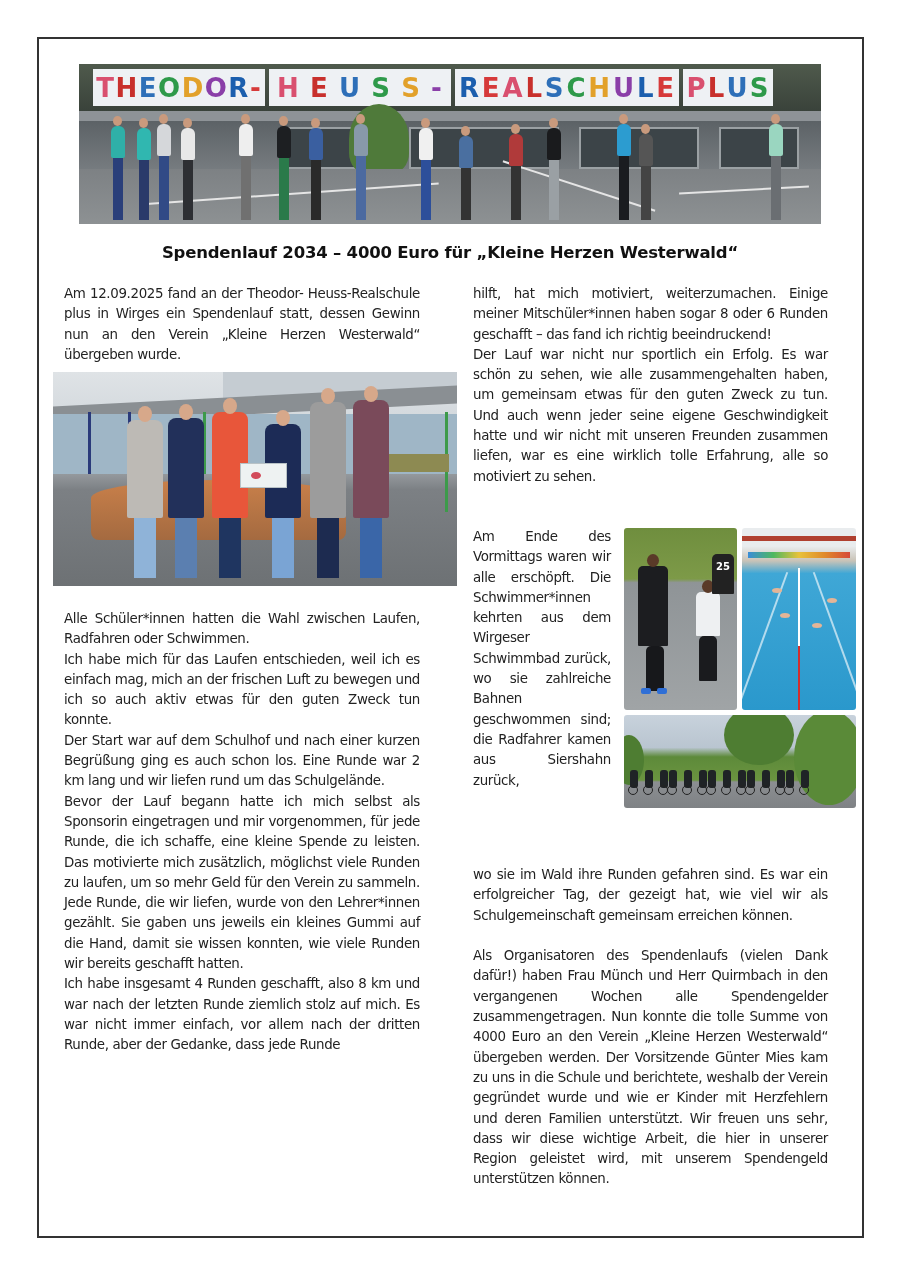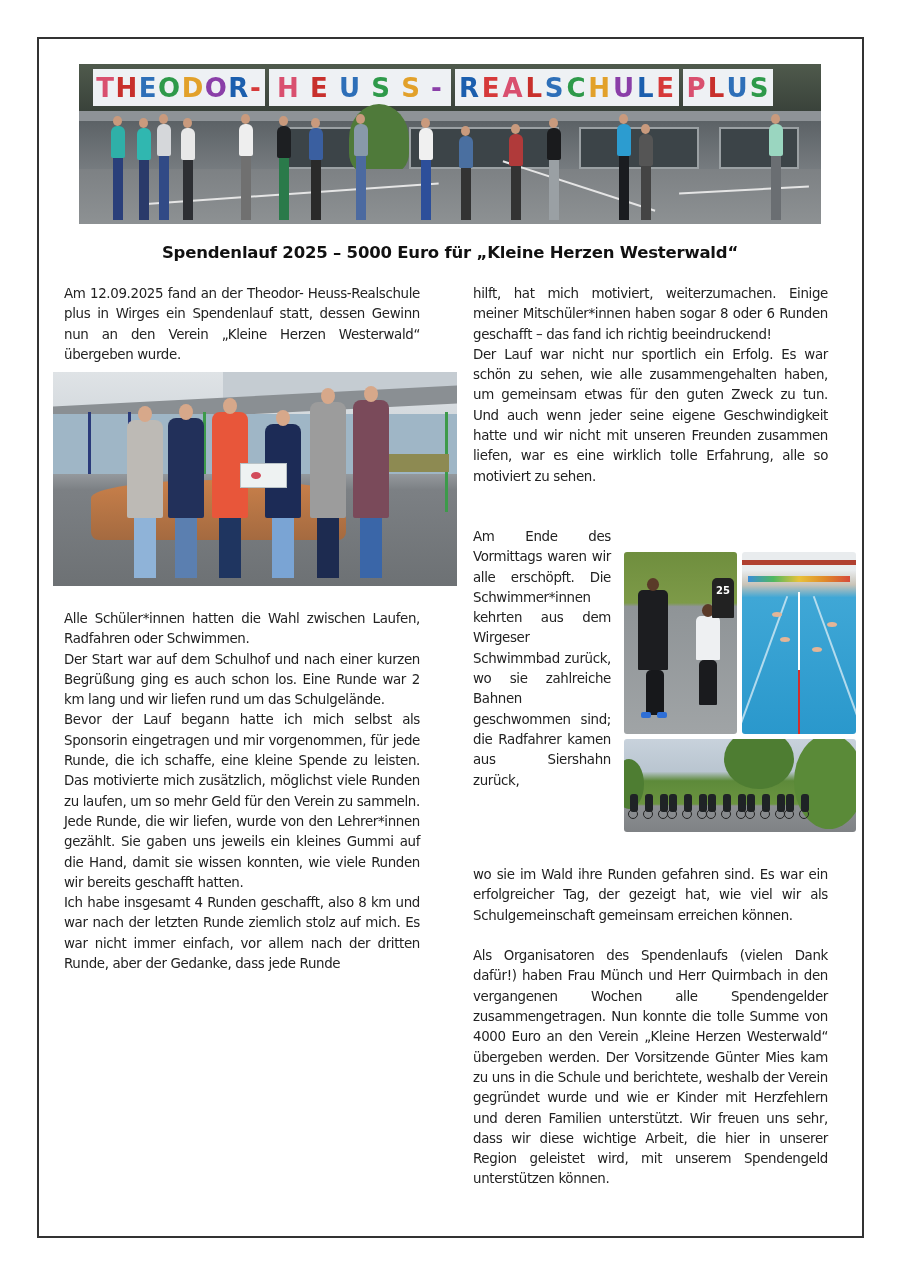--- a/index.html
+++ b/index.html
@@ -63,21 +63,21 @@
   .group-photo .bench { position:absolute; left:38px; top:108px; width:255px; height:60px; border-radius: 50% 50% 8px 8px / 30% 30% 8px 8px; background: linear-gradient(#c9804a,#a46a40); }
   .group-photo .hedge { position:absolute; left:336px; top:82px; width:60px; height:18px; background:#8d8a52; }
   .group-photo .pers { position:absolute; border-radius: 8px 8px 2px 2px; }
   .group-photo .pers .h { position:absolute; left:50%; top:-14px; width:14px; height:16px; margin-left:-7px; border-radius:50%; background:#d7a88a; }
   .group-photo .legs { position:absolute; width:22px; height:58px; margin-left:-11px; background:#5f86b6; }
   .group-photo .placard { position:absolute; left:187px; top:91px; width:47px; height:25px; background:#eef2f2; border:1px solid #b8c2c6; }
   .group-photo .placard i { position:absolute; left:10px; top:8px; width:10px; height:7px; background:#d24b5a; border-radius:50%; }
 
   
   .collage { position:absolute; left: 624px; top: 528px; width: 232px; height: 280px; }
-  .collage .tile { position:absolute; overflow:hidden; border-radius:3px;margin-top:24px; }
+  .collage .tile { position:absolute; overflow:hidden; border-radius:3px; }
   .tile-runners { left:0; top:0; width:113px; height:182px; background: linear-gradient(#6f8e3e 0%, #7d9a48 28%, #8f9497 30%, #a0a4a6 100%); }
   .tile-pool { left:118px; top:0; width:114px; height:182px; background: linear-gradient(#e9ecee 0%, #e9ecee 10%, #c9c3b7 18%, #3fa7d6 25%, #2a98cc 100%); }
   .tile-bikes { left:0; top:187px; width:232px; height:93px; background: linear-gradient(#c8d2dc 0%, #b9c5d0 35%, #5d8a3a 45%, #6b9440 70%, #8c8f92 72%, #7f8285 100%); }
   .lane { position:absolute; top:40px; width:2px; height:142px; }
   .swimmer { position:absolute; width:10px; height:5px; border-radius:50%; background:#e3b597; }
   .rider { position:absolute; top:55px; width:8px; height:18px; background:#1f2326; border-radius:3px; }
   .wheel { position:absolute; top:70px; width:10px; height:10px; border:1.5px solid #222; border-radius:50%; }
   .tree2 { position:absolute; border-radius:50%; background:#4e7d32; }
   .runner { position:absolute; border-radius:5px 5px 1px 1px; }
   .runner .h { position:absolute; left:50%; top:-12px; width:12px; height:13px; margin-left:-6px; border-radius:50%; background:#5a3a28; }
@@ -197,21 +197,21 @@
         <div class="head" style="left: 2px; top: -10px;"></div>
         <div style="position: absolute; left: 2px; top: 32px; width: 10px; height: 54px; background: rgb(68, 68, 68);"></div>
       </div>
       <div class="person" style="left: 690px; top: 60px; width: 14px; height: 32px; background: rgb(154, 214, 192);">
         <div class="head" style="left: 2px; top: -10px;"></div>
         <div style="position: absolute; left: 2px; top: 32px; width: 10px; height: 64px; background: rgb(106, 110, 114);"></div>
       </div>
     </div>
 </div>
 
-<h1 class="article-title">Spendenlauf 2025 – 5000 Euro für „Kleine Herzen Westerwald“</h1>
+<h1 class="article-title">Spendenlauf 2034 – 4000 Euro für „Kleine Herzen Westerwald“</h1>
 
 <div class="body-text col1-intro">
   <p>Am 12.09.2025 fand an der Theodor- Heuss-Realschule plus in Wirges ein Spendenlauf statt, dessen Gewinn nun an den Verein „Kleine Herzen Westerwald“ übergeben wurde.</p>
 </div>
 
 <div class="group-photo">
   <div class="bldg"></div>
   <div class="canopy"></div>
   <div class="facade"></div>
   <div class="pole" style="left:35px;background:#2a3a7a"></div>
@@ -246,20 +246,21 @@
       </div>
       <div class="legs" style="left: 318px; top: 146px; background: rgb(58, 102, 168); height: 60px;"></div>
     </div>
   <div class="placard">
       <i></i>
     </div>
 </div>
 
 <div class="body-text col1-main">
   <p>Alle Schüler*innen hatten die Wahl zwischen Laufen, Radfahren oder Schwimmen.</p>
+  <p>Ich habe mich für das Laufen entschieden, weil ich es einfach mag, mich an der frischen Luft zu bewegen und ich so auch aktiv etwas für den guten Zweck tun konnte.</p>
   <p>Der Start war auf dem Schulhof und nach einer kurzen Begrüßung ging es auch schon los. Eine Runde war 2 km lang und wir liefen rund um das Schulgelände.</p>
   <p>Bevor der Lauf begann hatte ich mich selbst als Sponsorin eingetragen und mir vorgenommen, für jede Runde, die ich schaffe, eine kleine Spende zu leisten. Das motivierte mich zusätzlich, möglichst viele Runden zu laufen, um so mehr Geld für den Verein zu sammeln.</p>
   <p>Jede Runde, die wir liefen, wurde von den Lehrer*innen gezählt. Sie gaben uns jeweils ein kleines Gummi auf die Hand, damit sie wissen konnten, wie viele Runden wir bereits geschafft hatten.</p>
   <p>Ich habe insgesamt 4 Runden geschafft, also 8 km und war nach der letzten Runde ziemlich stolz auf mich. Es war nicht immer einfach, vor allem nach der dritten Runde, aber der Gedanke, dass jede Runde</p>
 </div>
 
 <div class="body-text col2-top">
   <p>hilft, hat mich motiviert, weiterzumachen. Einige meiner Mitschüler*innen haben sogar 8 oder 6 Runden geschafft – das fand ich richtig beeindruckend!</p>
   <p>Der Lauf war nicht nur sportlich ein Erfolg. Es war schön zu sehen, wie alle zusammengehalten haben, um gemeinsam etwas für den guten Zweck zu tun. Und auch wenn jeder seine eigene Geschwindigkeit hatte und wir nicht mit unseren Freunden zusammen liefen, war es eine wirklich tolle Erfahrung, alle so motiviert zu sehen.</p>
 </div>

